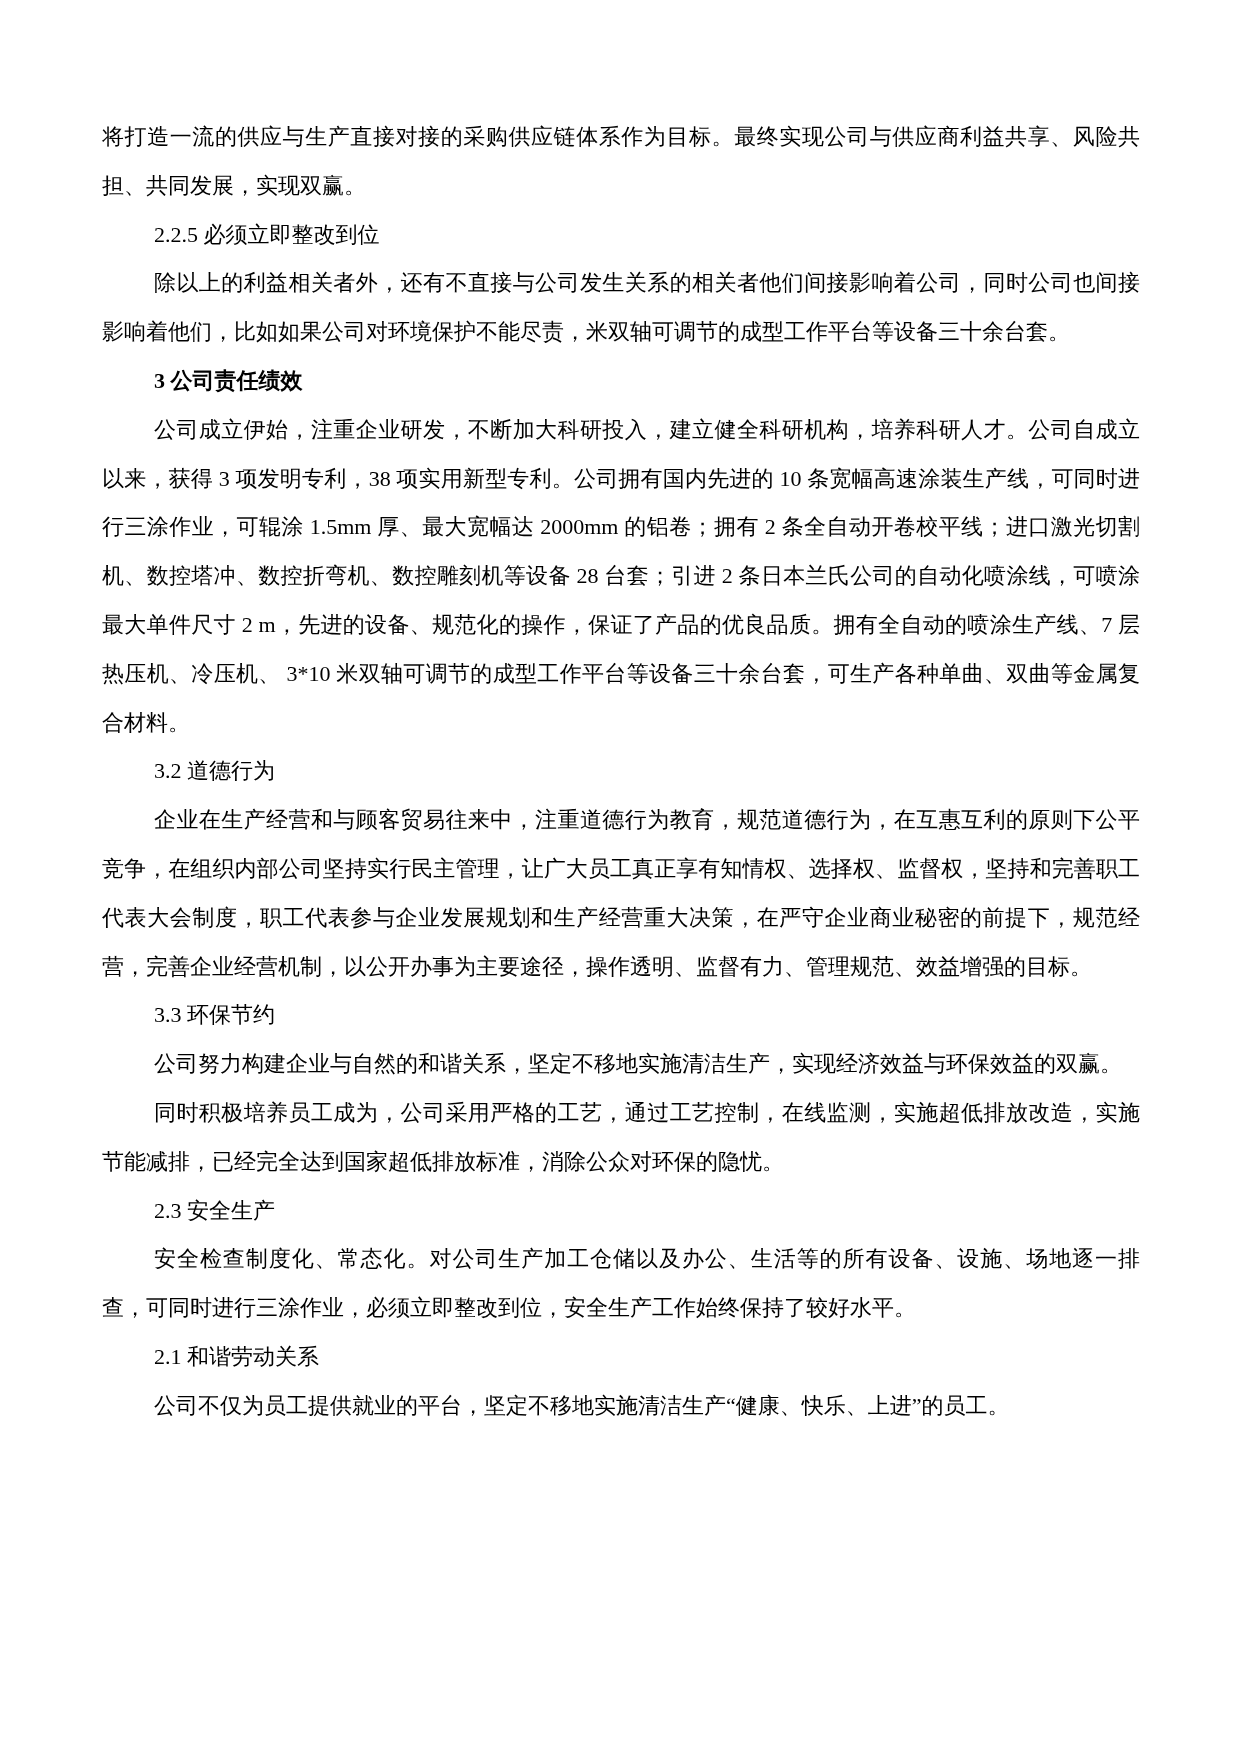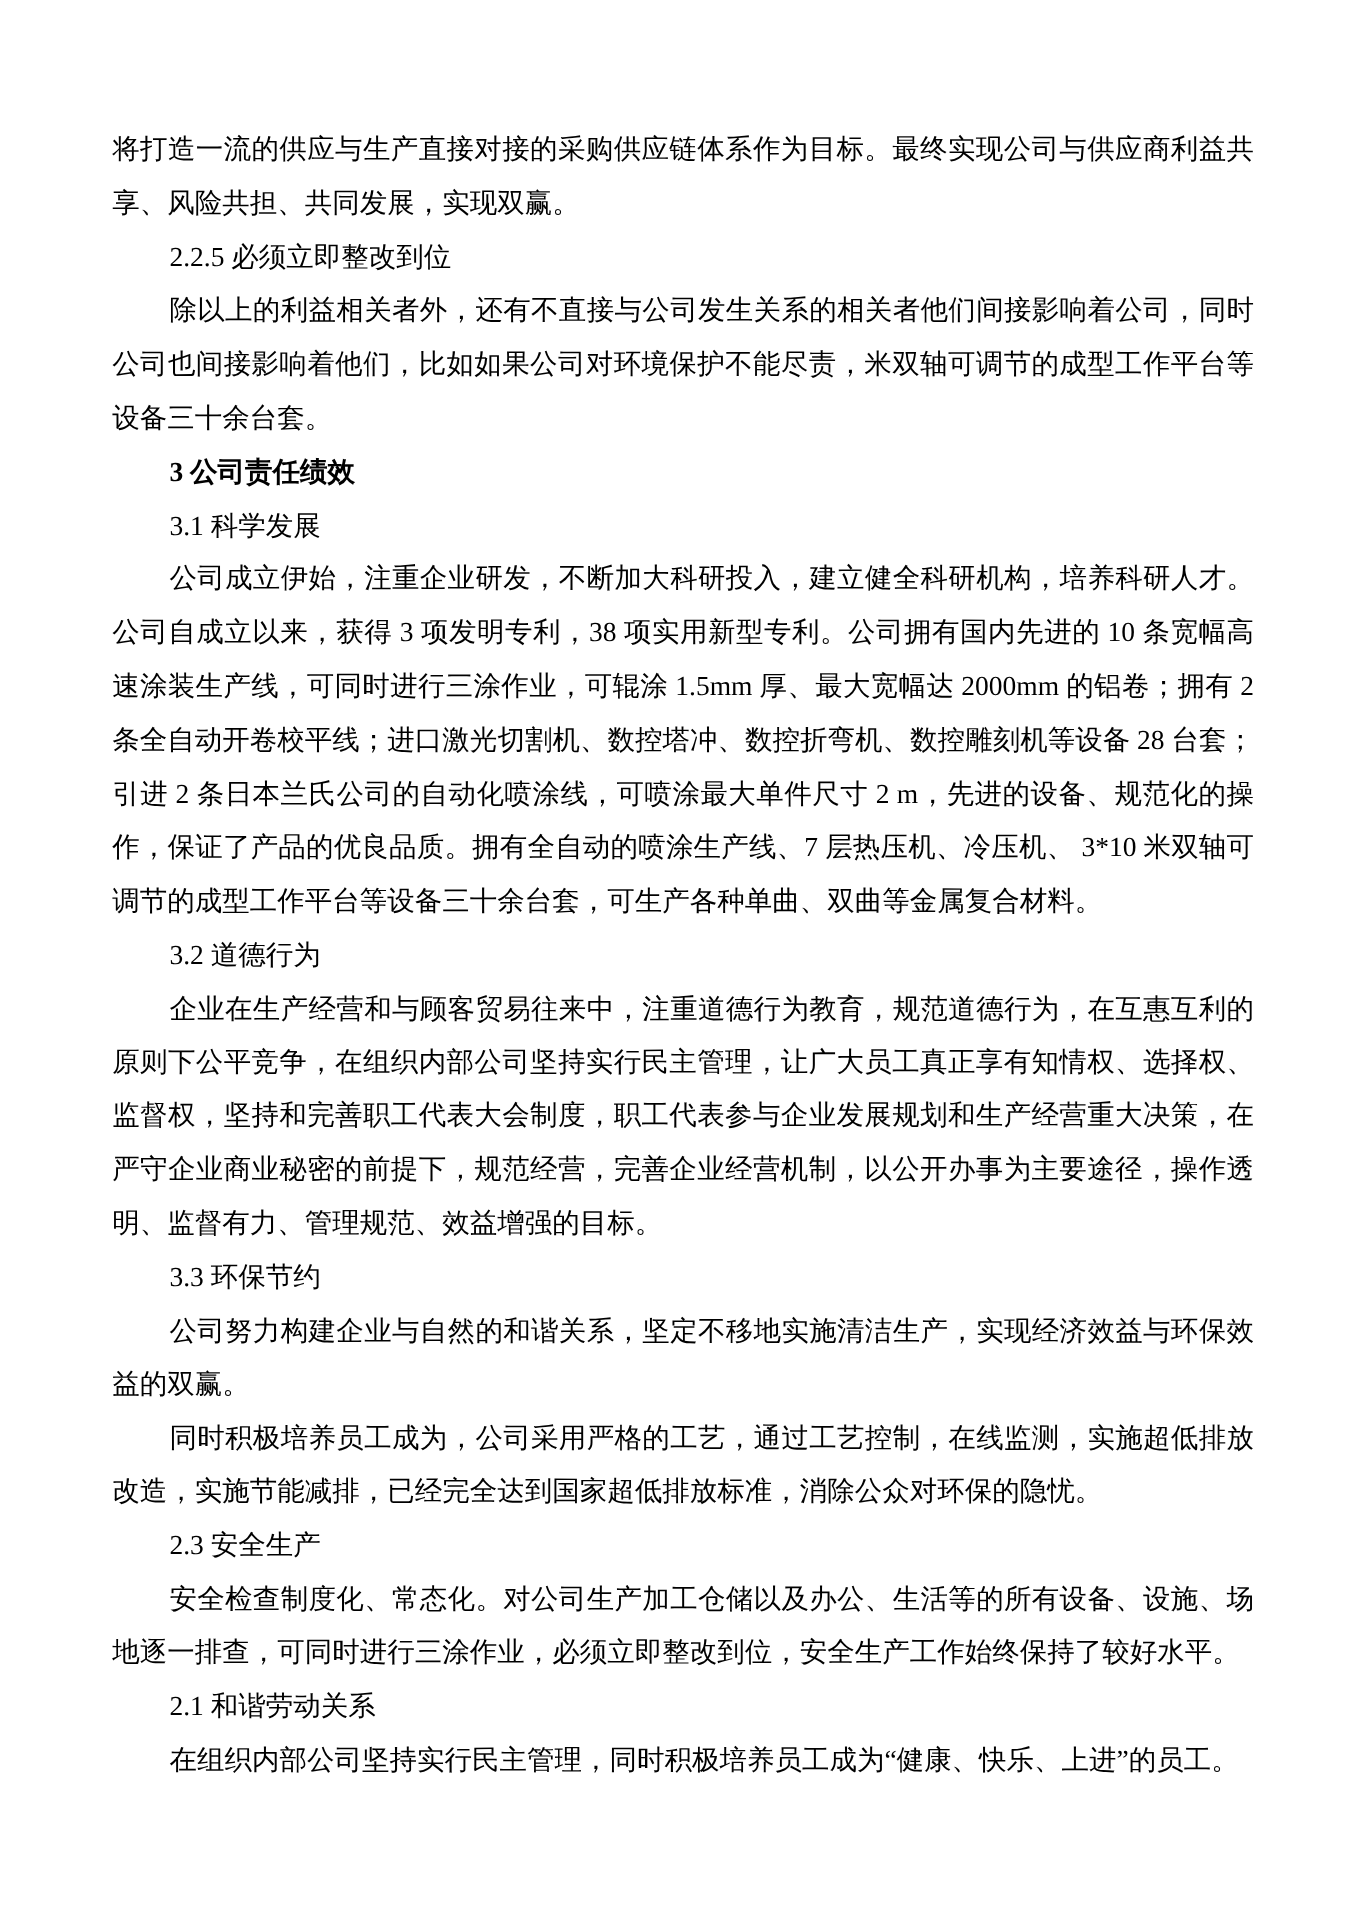--- a/index.html
+++ b/index.html
@@ -13,21 +13,21 @@
     height: 1754px;
     background: #ffffff;
     overflow: hidden;
   }
   .doc-body {
     box-sizing: border-box;
     width: 100%;
     height: 100%;
     padding: 113px 100px 0 102px;
     font-family: "Liberation Serif", "DejaVu Serif", serif;
-    font-size: 25px;
+    font-size: 22px;
     line-height: 48.8px;
     color: #000000;
     text-align: justify;
   }
   .doc-body p {
     margin: 0;
     padding: 0;
     text-indent: 52px;
     word-break: break-all;
   }
@@ -40,25 +40,24 @@
 </style>
 </head>
 <body>
 
 <div class="page">
   <div class="doc-body">
       <p class="continuation">将打造一流的供应与生产直接对接的采购供应链体系作为目标。最终实现公司与供应商利益共享、风险共担、共同发展，实现双赢。</p>
       <p class="heading2">2.2.5 必须立即整改到位</p>
       <p class="paragraph">除以上的利益相关者外，还有不直接与公司发生关系的相关者他们间接影响着公司，同时公司也间接影响着他们，比如如果公司对环境保护不能尽责，米双轴可调节的成型工作平台等设备三十余台套。</p>
       <p class="heading1">3 公司责任绩效</p>
-      <p class="heading2">3.1 科学发展</p>
       <p class="paragraph">公司成立伊始，注重企业研发，不断加大科研投入，建立健全科研机构，培养科研人才。公司自成立以来，获得 3 项发明专利，38 项实用新型专利。公司拥有国内先进的 10 条宽幅高速涂装生产线，可同时进行三涂作业，可辊涂 1.5mm 厚、最大宽幅达 2000mm 的铝卷；拥有 2 条全自动开卷校平线；进口激光切割机、数控塔冲、数控折弯机、数控雕刻机等设备 28 台套；引进 2 条日本兰氏公司的自动化喷涂线，可喷涂最大单件尺寸 2 m，先进的设备、规范化的操作，保证了产品的优良品质。拥有全自动的喷涂生产线、7 层热压机、冷压机、 3*10 米双轴可调节的成型工作平台等设备三十余台套，可生产各种单曲、双曲等金属复合材料。</p>
       <p class="heading2">3.2 道德行为</p>
       <p class="paragraph">企业在生产经营和与顾客贸易往来中，注重道德行为教育，规范道德行为，在互惠互利的原则下公平竞争，在组织内部公司坚持实行民主管理，让广大员工真正享有知情权、选择权、监督权，坚持和完善职工代表大会制度，职工代表参与企业发展规划和生产经营重大决策，在严守企业商业秘密的前提下，规范经营，完善企业经营机制，以公开办事为主要途径，操作透明、监督有力、管理规范、效益增强的目标。</p>
       <p class="heading2">3.3 环保节约</p>
       <p class="paragraph">公司努力构建企业与自然的和谐关系，坚定不移地实施清洁生产，实现经济效益与环保效益的双赢。</p>
       <p class="paragraph">同时积极培养员工成为，公司采用严格的工艺，通过工艺控制，在线监测，实施超低排放改造，实施节能减排，已经完全达到国家超低排放标准，消除公众对环保的隐忧。</p>
       <p class="heading2">2.3 安全生产</p>
       <p class="paragraph">安全检查制度化、常态化。对公司生产加工仓储以及办公、生活等的所有设备、设施、场地逐一排查，可同时进行三涂作业，必须立即整改到位，安全生产工作始终保持了较好水平。</p>
       <p class="heading2">2.1 和谐劳动关系</p>
-      <p class="paragraph">在组织内部公司坚持实行民主管理，同时积极培养员工成为“健康、快乐、上进”的员工。</p>
+      <p class="paragraph">公司不仅为员工提供就业的平台，坚定不移地实施清洁生产“健康、快乐、上进”的员工。</p>
     </div>
 </div>
 
 </body></html>

